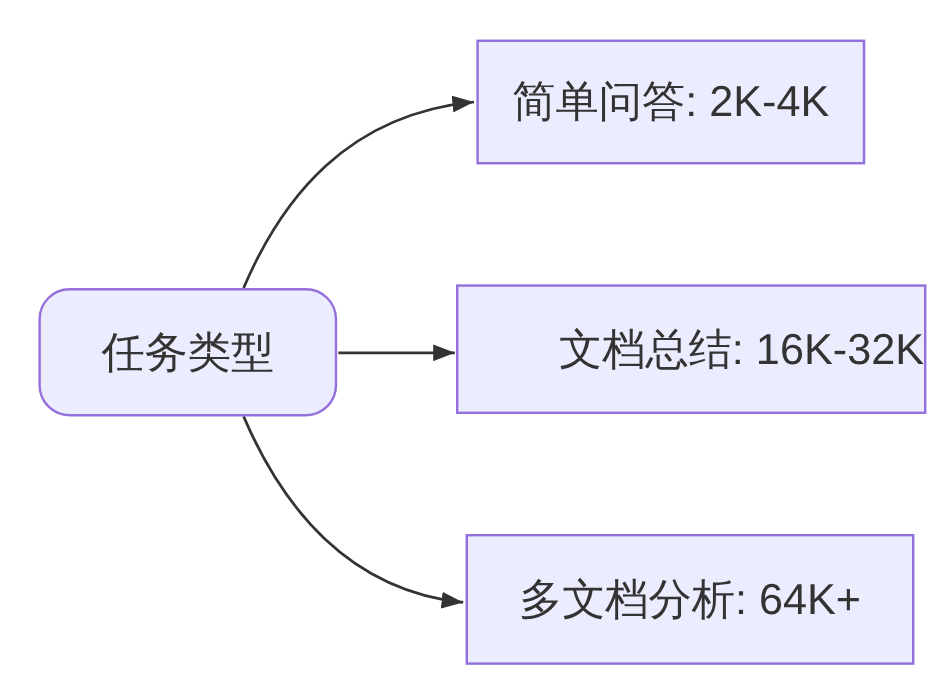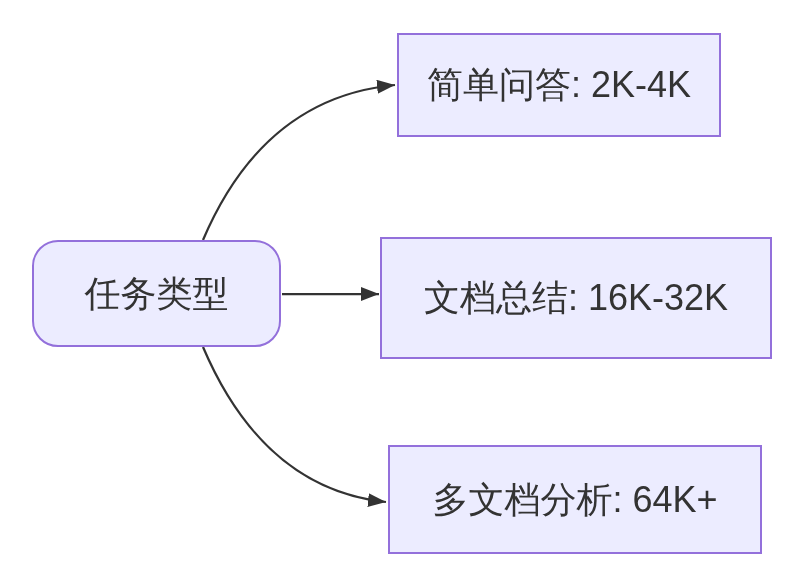--- a/index.html
+++ b/index.html
@@ -35,21 +35,21 @@
     color: #333333;
     font-size: 36px;
     line-height: 1;
     display: flex;
     align-items: center;
     justify-content: center;
     white-space: nowrap;
   }
   .node-root   { left: 32px;  top: 240px; width: 249px; height: 107px; border-radius: 26px; }
   .node-b0     { left: 397px; top: 33px;  width: 324px; height: 104px; }
-  .node-b1     { left: 380px; top: 237px; width: 392px; height: 122px; }
+  .node-b1     { left: 380px; top: 237px; width: 392px; height: 108px; justify-content: flex-end; }
   .node-b2     { left: 388px; top: 445px; width: 374px; height: 109px; }
 </style>
 </head>
 <body>
 
 <div class="canvas">
 
   <svg class="edges-layer" viewBox="0 0 787 572" xmlns="http://www.w3.org/2000/svg" aria-hidden="true">
     <defs>
       <marker id="arrowhead" viewBox="0 0 18 14" refX="18" refY="7" markerWidth="18" markerHeight="14" markerUnits="userSpaceOnUse" orient="auto">

